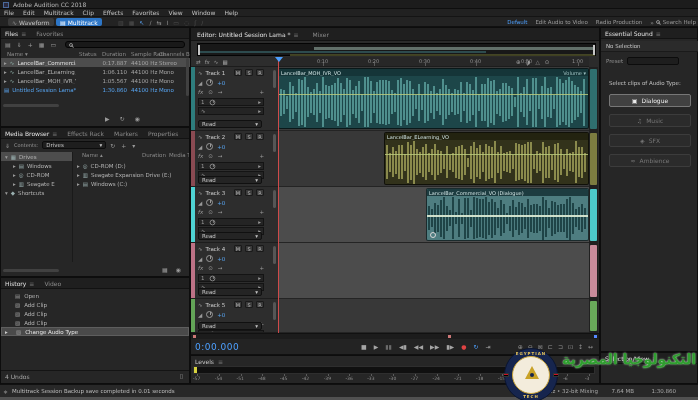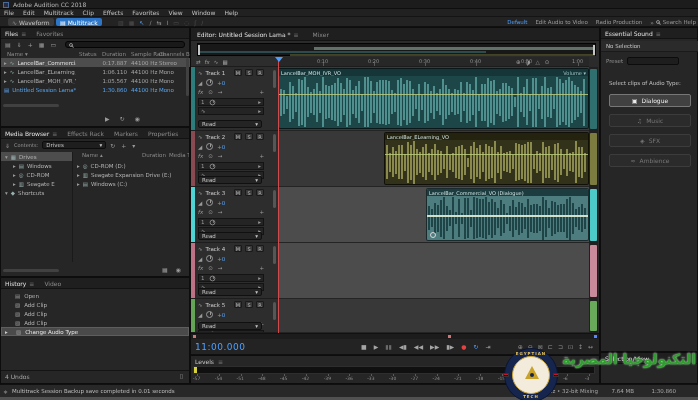--- a/index.html
+++ b/index.html
@@ -866,21 +866,21 @@
         <div class="navseg" style="top: 122px; height: 52px; background: rgb(76, 201, 201);"></div>
         <div class="navseg" style="top: 178px; height: 52px; background: rgb(201, 139, 155);"></div>
         <div class="navseg" style="top: 234px; height: 30px; background: rgb(105, 169, 90);"></div>
       </div>
     <div id="hscroll">
       <div class="abs" style="left:2px;top:1px;width:3px;height:3px;background:#c77;"></div>
       <div class="abs" style="left:257px;top:1px;width:3px;height:3px;background:#c77;"></div>
       <div class="abs" style="right:4px;top:1px;width:3px;height:3px;background:#58f;"></div>
     </div>
     <div id="transport">
-      <div id="time-display">11:00.000</div>
+      <div id="time-display">0:00.000</div>
       <div id="transport-buttons">
           <span class="tbtn" style="color: rgb(165, 165, 165);">■</span>
           <span class="tbtn" style="color: rgb(165, 165, 165);">▶</span>
           <span class="tbtn" style="color: rgb(106, 106, 106);">▮▮</span>
           <span class="tbtn" style="color: rgb(165, 165, 165);">◀▮</span>
           <span class="tbtn" style="color: rgb(165, 165, 165);">◀◀</span>
           <span class="tbtn" style="color: rgb(165, 165, 165);">▶▶</span>
           <span class="tbtn" style="color: rgb(165, 165, 165);">▮▶</span>
           <span class="tbtn" style="color: rgb(224, 67, 67);">●</span>
           <span class="tbtn" style="color: rgb(77, 160, 255);">↻</span>

